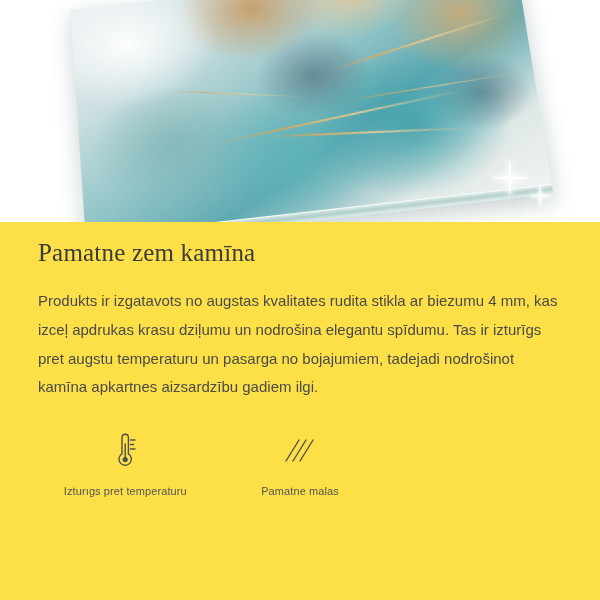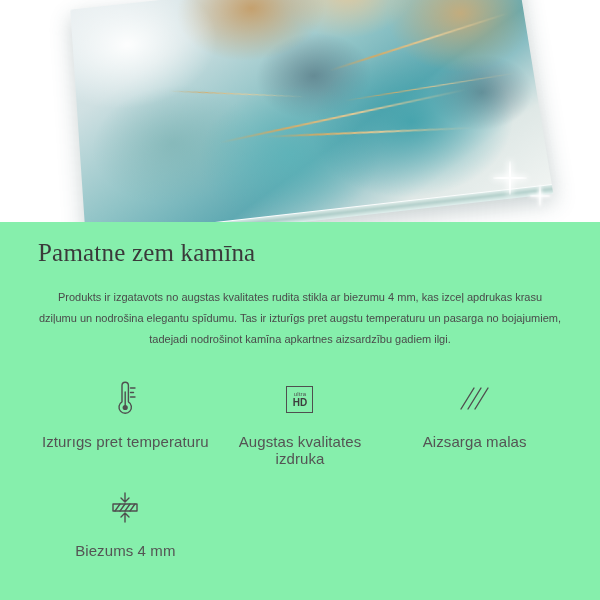--- a/index.html
+++ b/index.html
@@ -7,21 +7,21 @@
     margin: 0; padding: 0;
     width: 600px; height: 600px;
     background: #ffffff;
     font-family: "Liberation Sans", sans-serif;
     overflow: hidden;
   }
   .page {
     position: relative;
     width: 600px;
     height: 600px;
-    background: #86efac;
+    background: #fde047;
   }
 
   
   .hero {
     position: relative;
     width: 600px;
     height: 222px;
     overflow: hidden;
     background: #ffffff;
   }
@@ -96,26 +96,25 @@
     font-family: "Liberation Serif", serif;
     font-size: 25px;
     line-height: 1.32;
     color: #3a3a3a;
     font-weight: 400;
     margin: 0 0 18px 0;
     letter-spacing: 0.2px;
   }
   .headline .line2 { display: block; }
   .desc {
-    font-size: 11px;
+    font-size: 15px;
     line-height: 1.92;
     color: #4a4a4a;
     margin: 0;
     max-width: 535px;
-    text-align: center;
   }
 
   
   .features {
     margin-top: 26px;
     display: grid;
     grid-template-columns: repeat(3, 1fr);
     row-gap: 18px;
   }
   .feature {
@@ -125,21 +124,21 @@
     justify-content: flex-start;
   }
   .feature .icon-wrap {
     height: 46px;
     display: flex;
     align-items: center;
     justify-content: center;
   }
   .feature .caption {
     margin-top: 11px;
-    font-size: 15px;
+    font-size: 11px;
     color: #545454;
     text-align: center;
     letter-spacing: 0.1px;
   }
   svg { display: block; }
   .stroke {
     fill: none;
     stroke: #4f4f4f;
     stroke-width: 1.4;
     stroke-linecap: round;
@@ -189,48 +188,28 @@
           <svg width="34" height="38" viewBox="0 0 34 38">
             <path class="stroke" d="M14 5.5a3.2 3.2 0 0 1 6.4 0v16.3a6.2 6.2 0 1 1-6.4 0z"></path>
             <path class="stroke" d="M17.2 12v13.5"></path>
             <circle cx="17.2" cy="27.5" r="2.6" fill="#4f4f4f" stroke="none"></circle>
             <path class="stroke" d="M22.5 8h4.5M22.5 12.5h3M22.5 17h4.5"></path>
           </svg>
         </div>
         <div class="caption">Izturıgs pret temperaturu</div>
       </div>
 
-      <div class="feature">
-        <div class="icon-wrap">
-          <div class="hd-box">
-            <span class="u">ultra</span>
-            <span class="h">HD</span>
-          </div>
-        </div>
-        <div class="caption">Augstas kvalitates izdruka</div>
-      </div>
 
 
 
       <div class="feature">
         <div class="icon-wrap">
           <svg width="34" height="30" viewBox="0 0 34 30">
             <path class="stroke" d="M3 25L16 4M10 25L23 4M17 25L30 4"></path>
           </svg>
         </div>
-        <div class="caption">Aizsarga malas</div>
+        <div class="caption">Pamatne malas</div>
       </div>
 
-      <div class="feature">
-        <div class="icon-wrap">
-          <svg width="34" height="34" viewBox="0 0 34 34">
-            <path class="stroke" d="M17 2v8M13 7l4 4 4-4"></path>
-            <rect class="stroke" x="5" y="13" width="24" height="7"></rect>
-            <path class="stroke" d="M7 20l5-7M12 20l5-7M17 20l5-7M22 20l5-7"></path>
-            <path class="stroke" d="M17 31v-8M13 26l4-4 4 4"></path>
-          </svg>
-        </div>
-        <div class="caption">Biezums 4 mm</div>
-      </div>
 
     </div>
   </div>
 </div>
 
 </body></html>

